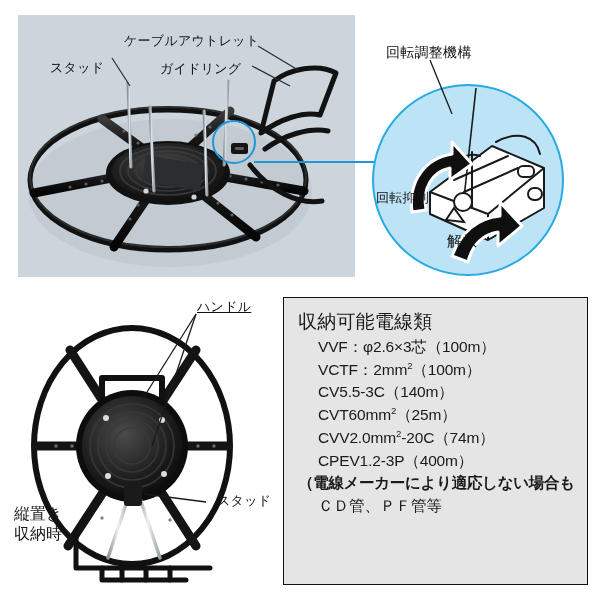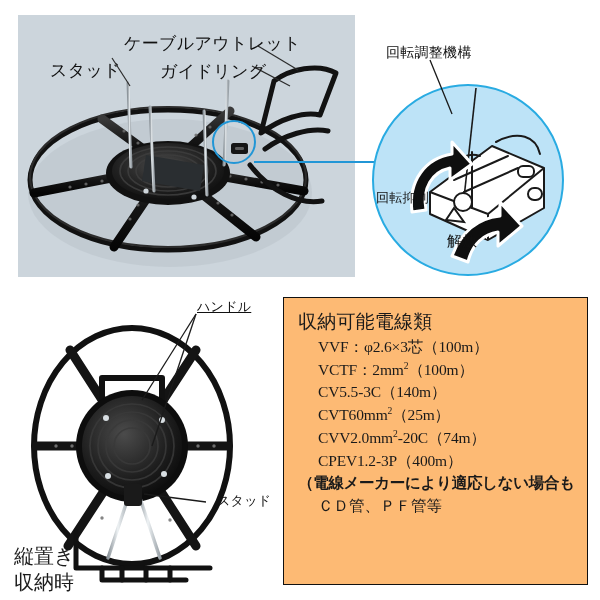--- a/index.html
+++ b/index.html
@@ -12,21 +12,21 @@
   .stage{position:absolute;inset:0;}
 
   
   .top-panel{
     position:absolute;left:18px;top:15px;width:337px;height:262px;
     background:#ccd5dc;
   }
 
   .label{
     position:absolute;white-space:nowrap;
-    font-size:17px;line-height:1.15;color:#111;
+    font-size:13px;line-height:1.15;color:#111;
     letter-spacing:.02em;
   }
 
   
   .detail-circle{
     position:absolute;left:372px;top:84px;width:192px;height:192px;
     border-radius:50%;
     background:#bde3f7;
     border:2px solid #29abe2;
     box-sizing:border-box;
@@ -35,38 +35,37 @@
     position:absolute;height:1.5px;background:#2196d6;
   }
   .hotspot{
     position:absolute;width:44px;height:44px;border-radius:50%;
     border:2px solid #2196d6;box-sizing:border-box;
   }
 
   
   .spec-box{
     position:absolute;left:283px;top:297px;width:305px;height:288px;
-    border:1.5px solid #111;background:#fdba74;box-sizing:border-box;
+    border:1.5px solid #111;background:#e5e5e5;box-sizing:border-box;
     padding:12px 10px 8px 14px;
   }
   .spec-title{font-size:19px;line-height:1.25;margin:0 0 2px 0;letter-spacing:.01em;}
   .spec-list{list-style:none;margin:0;padding:0;}
   .spec-list li{
     font-size:15.5px;line-height:1.47;padding-left:20px;white-space:nowrap;
     letter-spacing:-.01em;
-    font-family:Liberation Serif, serif;
   }
   .spec-note{font-size:15.5px;line-height:1.47;white-space:nowrap;letter-spacing:-.02em;font-weight:bold;}
   .spec-note.ind{padding-left:14px;}
   .spec-tail{font-size:15.5px;line-height:1.47;padding-left:20px;white-space:nowrap;}
   sup{font-size:.62em;vertical-align:super;line-height:0;}
 
   
   .caption{
-    position:absolute;left:14px;top:544px;font-size:20px;line-height:1.28;
+    position:absolute;left:14px;top:504px;font-size:16px;line-height:1.28;
   }
 
   svg{display:block;}
   .nosel{user-select:none;}
 </style>
 </head>
 <body>
 
 <div class="stage">
 

